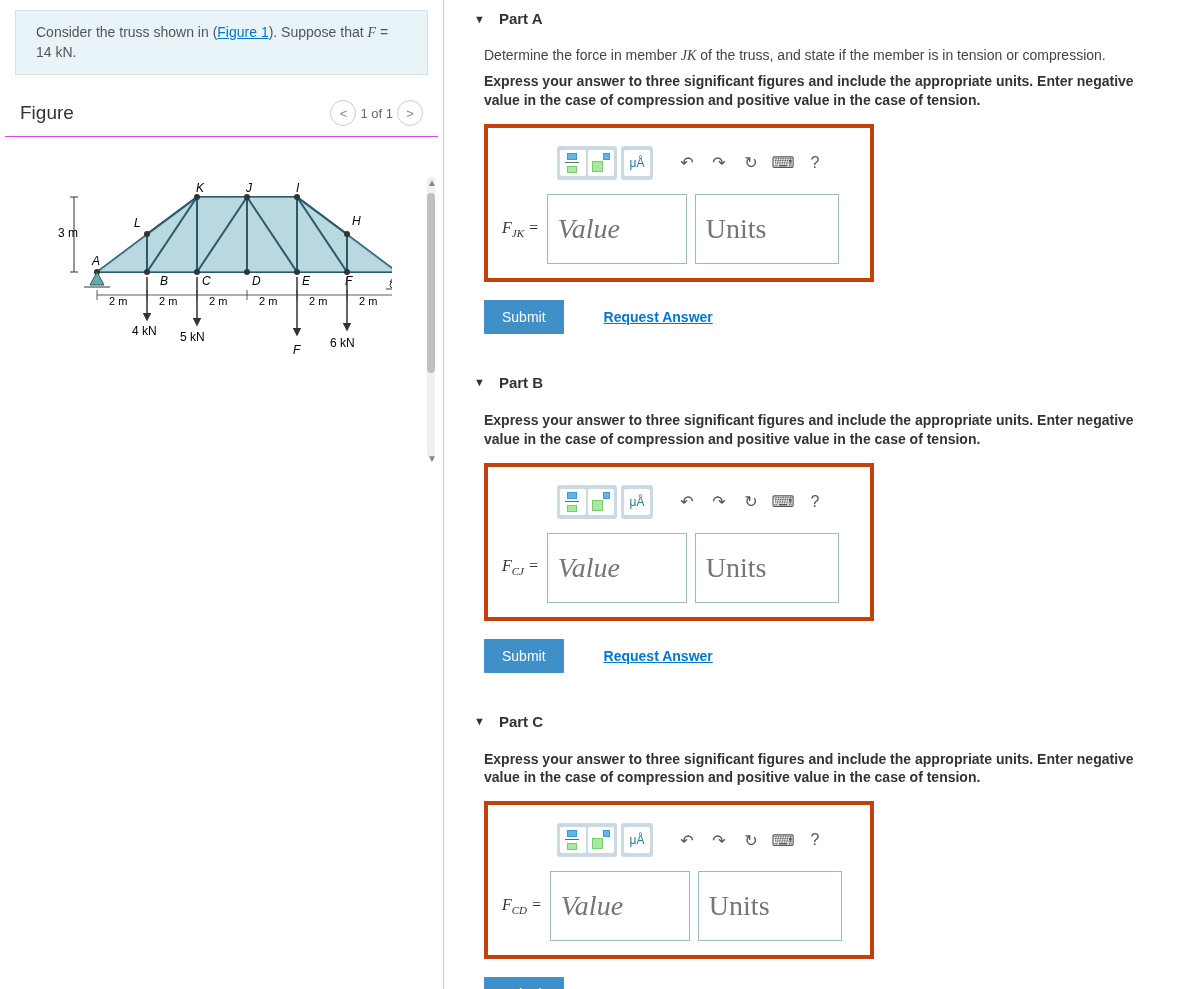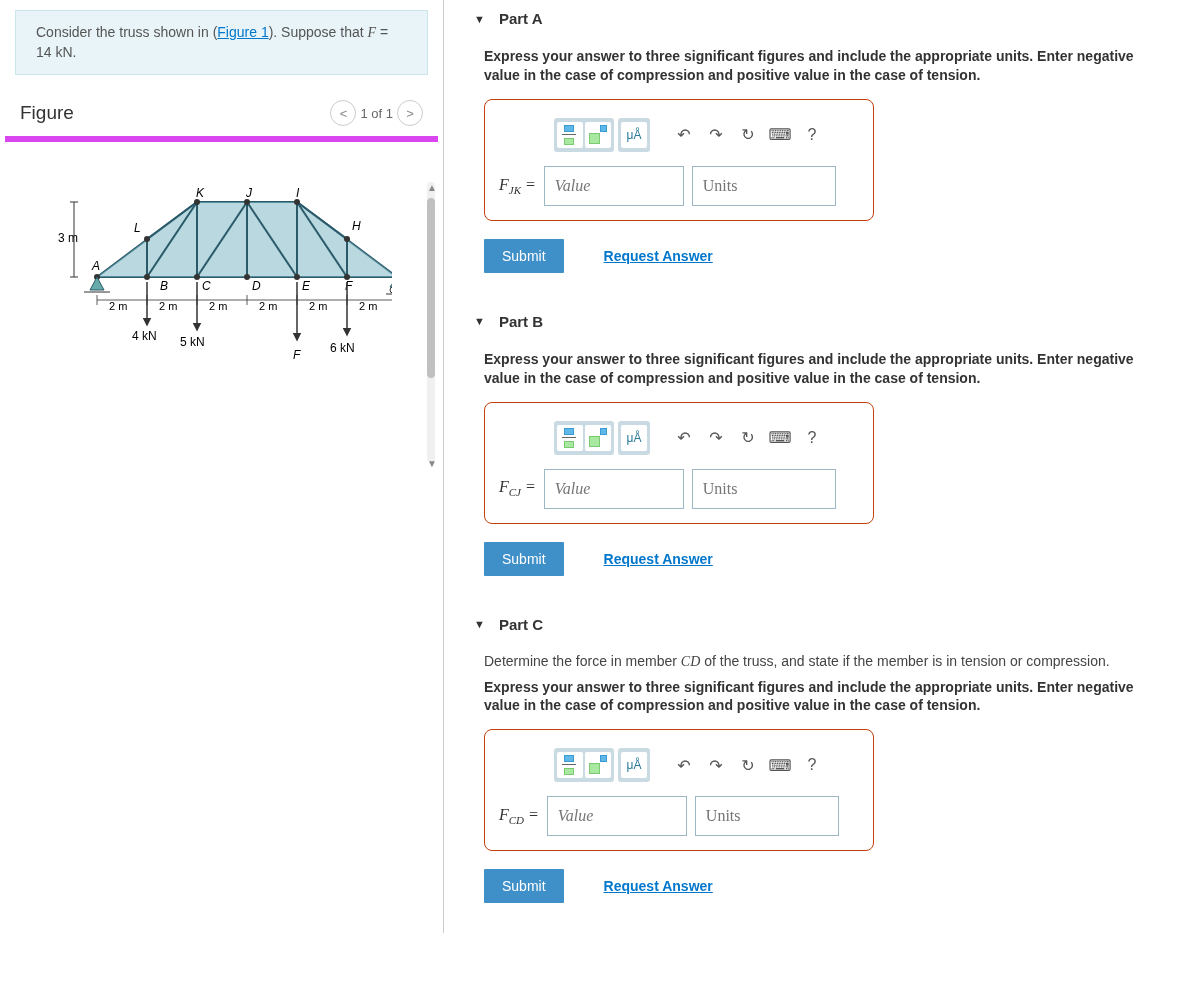--- a/index.html
+++ b/index.html
@@ -1,46 +1,46 @@
 <!DOCTYPE html>
 <html><head>
 <meta charset="utf-8">
 <style>
 * { box-sizing: border-box; margin: 0; padding: 0; }
 body { font-family: Arial, Helvetica, sans-serif; font-size: 14px; color: #333; background: #fff; display: flex; }
 .left-panel { width: 444px; border-right: 1px solid #ccc; padding: 0 0 20px 0; }
 .right-panel { flex: 1; padding: 0 10px; }
 .problem-box { background: #e8f4f8; border: 1px solid #cce5ec; margin: 10px 15px 25px 15px; padding: 12px 20px; color: #555; font-size: 14px; line-height: 1.4; }
 .problem-box a { color: #0077cc; text-decoration: underline; }
-.figure-header { display: flex; align-items: center; justify-content: space-between; padding: 0 15px 10px 15px; border-bottom: 6px solid #d946ef; margin: 0 5px; }
+.figure-header { display: flex; align-items: center; justify-content: space-between; padding: 0 15px 10px 15px; border-bottom: 1px solid #d946ef; margin: 0 5px; }
 .figure-header h2 { font-size: 19px; font-weight: normal; color: #333; }
 .pager { display: flex; align-items: center; gap: 4px; font-size: 13px; color: #666; }
 .pager-btn { width: 26px; height: 26px; border: 1px solid #ccc; border-radius: 50%; background: #fff; display: flex; align-items: center; justify-content: center; cursor: pointer; color: #888; font-size: 13px; }
 .figure-body { padding: 40px 20px 20px 20px; position: relative; }
 .truss-svg { display: block; margin: 0 auto; }
 .scroll-indicator { position: absolute; right: 8px; top: 40px; width: 8px; height: 280px; background: #f0f0f0; border-radius: 4px; }
 .scroll-thumb { width: 8px; height: 180px; background: #c0c0c0; border-radius: 4px; margin-top: 5px; }
 .scroll-arrow { color: #888; font-size: 10px; text-align: center; }
 .part-header { display: flex; align-items: center; gap: 14px; padding: 10px 20px; font-size: 15px; font-weight: bold; color: #333; }
 .part-caret { font-size: 11px; color: #333; }
 .part-body { padding: 10px 30px 30px 30px; }
 .question-text { color: #444; font-size: 14px; margin-bottom: 8px; }
 .question-text .serif { font-family: 'Times New Roman', serif; font-style: italic; }
 .instruction { font-weight: bold; color: #333; font-size: 14px; margin-bottom: 14px; line-height: 1.35; }
-.answer-panel { border: 1px solid #c2410c; border-radius: 8px; padding: 18px 14px 14px 14px; display: inline-block; min-width: 390px; }
+.answer-panel { border: 4px solid #c2410c; border-radius: 0; padding: 18px 14px 14px 14px; display: inline-block; min-width: 390px; }
 .toolbar { display: flex; align-items: center; gap: 4px; margin-bottom: 14px; margin-left: 55px; }
 .tool-chunk { display: flex; gap: 2px; background: #c9dae2; padding: 3px; border-radius: 3px; height: 34px; align-items: center; }
 .tool-chunk.greek { background: #c9dae2; }
 .tool-square { width: 26px; height: 26px; background: #fff; border-radius: 2px; display: flex; align-items: center; justify-content: center; font-size: 11px; color: #0077aa; }
 .tool-btn { width: 28px; height: 28px; background: transparent; border: none; display: flex; align-items: center; justify-content: center; cursor: pointer; color: #555; font-size: 16px; }
 .tool-sep { width: 12px; }
 .answer-row { display: flex; align-items: center; gap: 8px; }
 .var-label { font-family: 'Times New Roman', serif; font-style: italic; font-size: 16px; color: #333; white-space: nowrap; }
 .var-label sub { font-size: 11px; font-style: italic; }
-.value-input, .units-input { font-family: 'Times New Roman', serif; font-size: 16px; color: #888; padding: 10px 10px; border: 1px solid #9bb8c4; background: #fff; }
+.value-input, .units-input { font-family: 'Times New Roman', serif; font-size: 28px; color: #888; padding: 18px 10px; border: 1px solid #9bb8c4; background: #fff; }
 .value-input { width: 140px; font-style: italic; }
 .units-input { width: 144px; }
 .submit-row { margin-top: 18px; display: flex; align-items: center; gap: 28px; }
 .submit-btn { background: #3f8fc9; color: #fff; border: none; padding: 9px 18px; font-size: 14px; cursor: pointer; border-radius: 1px; }
 .request-link { color: #0077cc; text-decoration: underline; font-size: 14px; cursor: pointer; font-weight: bold; margin-left: 12px; }
 .frac-icon { position: relative; width: 22px; height: 22px; }
 .frac-icon .top { position: absolute; top: 1px; left: 5px; width: 10px; height: 7px; background: #5fb8e8; border: 1px solid #3a9bd4; }
 .frac-icon .bot { position: absolute; bottom: 1px; left: 5px; width: 10px; height: 7px; background: #a8e8a0; border: 1px solid #7acb70; }
 .frac-icon .bar { position: absolute; top: 10px; left: 3px; width: 14px; height: 1px; background: #666; }
 .exp-icon { position: relative; width: 22px; height: 22px; }
@@ -166,20 +166,23 @@
   </div>
 </div>
 
 <div class="right-panel">
 
   <div class="part-header">
     <span class="part-caret">▼</span>
     <span>Part A</span>
   </div>
   <div class="part-body">
+    <p class="question-text">
+      <span>Determine the force in member </span><span class="serif">JK</span><span> of the truss, and state if the member is in tension or compression.</span>
+    </p>
     <p class="instruction">Express your answer to three significant figures and include the appropriate units. Enter negative value in the case of compression and positive value in the case of tension.</p>
     <div class="answer-panel">
       <div class="toolbar">
         <div class="tool-chunk">
           <div class="tool-square">
               <div class="frac-icon">
                 <div class="top"></div>
                 <div class="bar"></div>
                 <div class="bot"></div>
               </div>
@@ -260,23 +263,20 @@
       <button class="submit-btn">Submit</button>
       <a class="request-link">Request Answer</a>
     </div>
   </div>
 
   <div class="part-header">
     <span class="part-caret">▼</span>
     <span>Part C</span>
   </div>
   <div class="part-body">
-    <p class="question-text">
-      <span>Determine the force in member </span><span class="serif">CD</span><span> of the truss, and state if the member is in tension or compression.</span>
-    </p>
     <p class="instruction">Express your answer to three significant figures and include the appropriate units. Enter negative value in the case of compression and positive value in the case of tension.</p>
     <div class="answer-panel">
       <div class="toolbar">
         <div class="tool-chunk">
           <div class="tool-square">
               <div class="frac-icon">
                 <div class="top"></div>
                 <div class="bar"></div>
                 <div class="bot"></div>
               </div>

